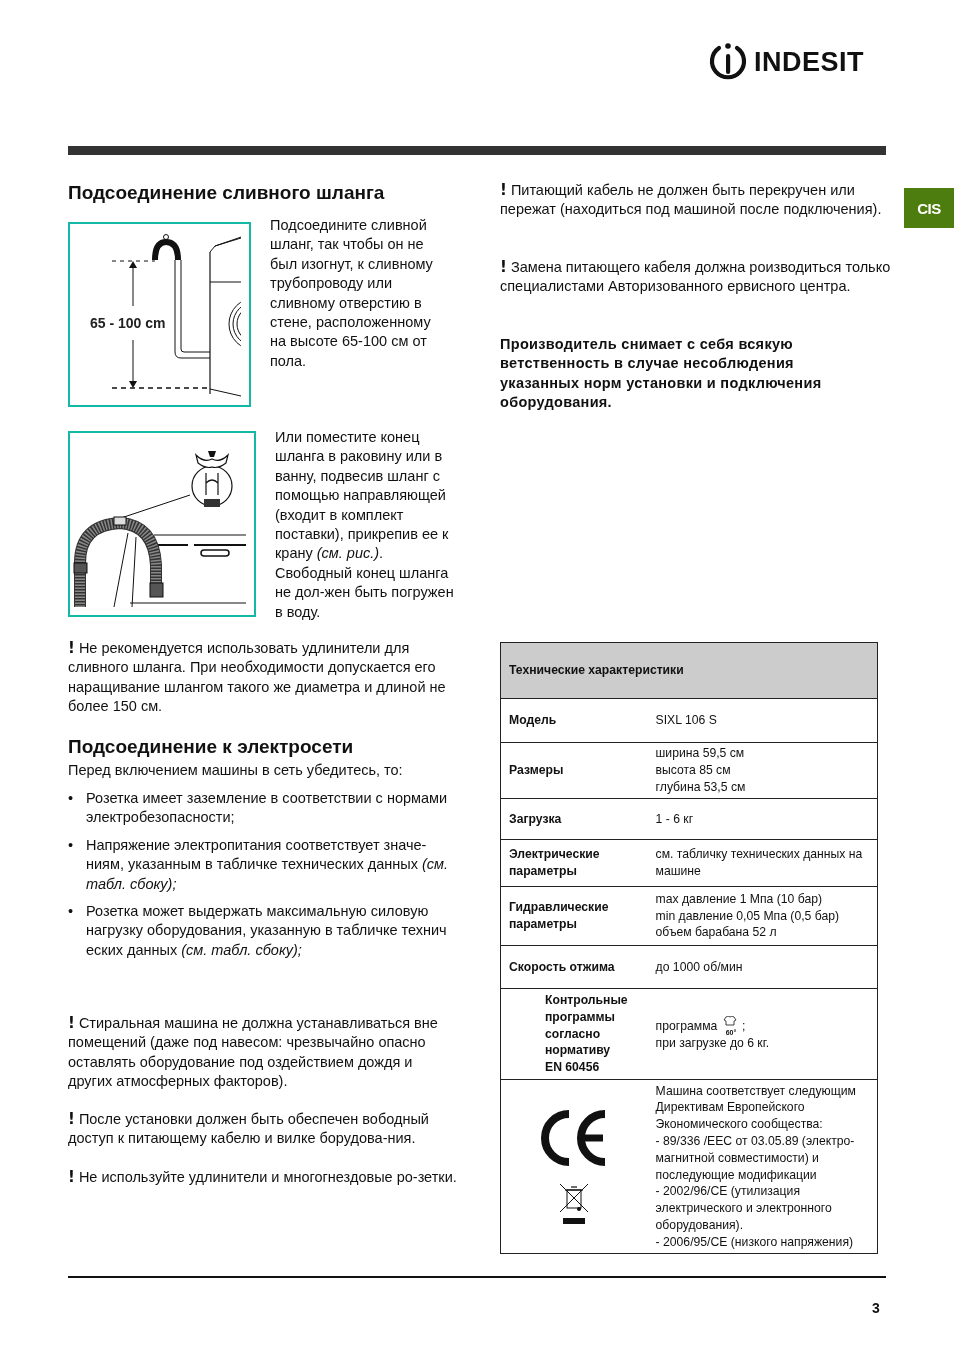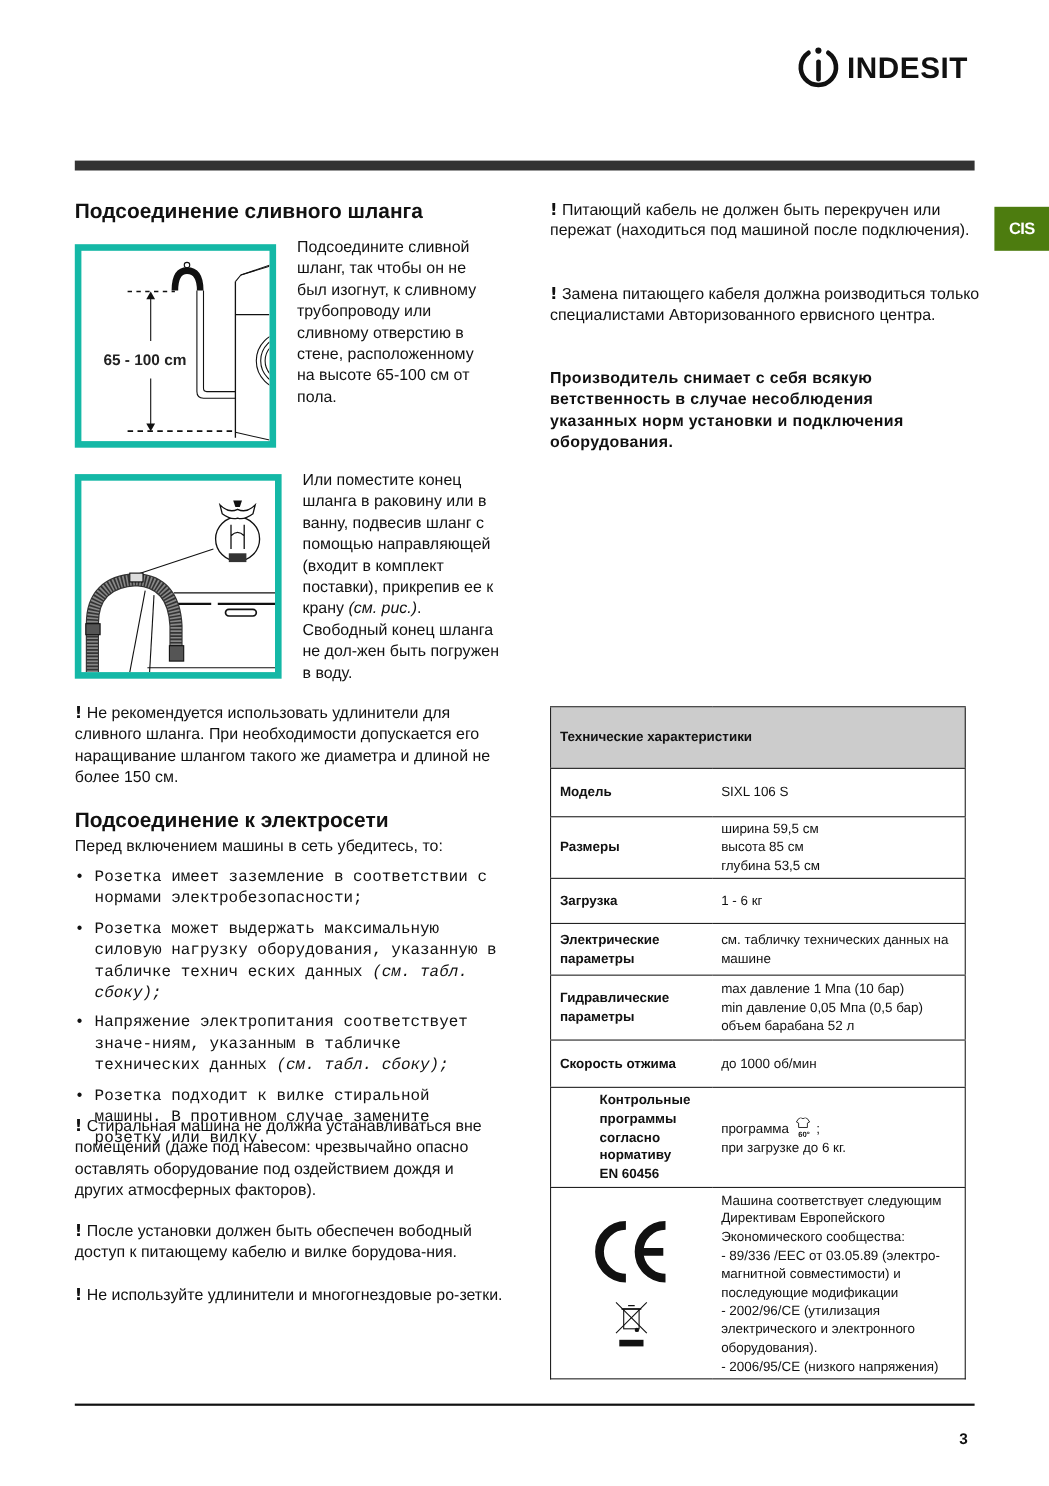--- a/index.html
+++ b/index.html
@@ -1,35 +1,35 @@
 <!DOCTYPE html>
 <html><head>
 <meta charset="utf-8">
 <style>
   * { box-sizing: border-box; margin: 0; padding: 0; }
   html, body { width: 954px; height: 1351px; background: #ffffff; overflow: hidden; }
   body { position: relative; font-family: "Liberation Sans", "DejaVu Sans", sans-serif; color: #111; }
 
-  .logo { position: absolute; left: 724px; top: 40px; height: 44px; display: flex; align-items: center; text-align: right; }
+  .logo { position: absolute; left: 708px; top: 40px; height: 44px; display: flex; align-items: center; text-align: right; }
   .logo svg { display: block; }
   .logo-text { font-family: "Liberation Sans", sans-serif; font-weight: 700; font-size: 27px; letter-spacing: 0.5px; color: #111; margin-left: 6px; line-height: 1; }
 
   .top-rule { position: absolute; left: 68px; top: 146px; width: 818px; height: 9px; background: #333333; }
   .cis-tab { position: absolute; left: 904px; top: 188px; width: 50px; height: 40px; background: #4d7c0f; color: #fff; font-weight: 700; font-size: 15px; display: flex; align-items: center; justify-content: center; letter-spacing: -0.5px; }
 
   .h-sub { position: absolute; font-weight: 700; font-size: 19px; color: #111; }
   .para { position: absolute; font-size: 14.5px; line-height: 19.4px; color: #111; }
   .para .bang { font-weight: 900; font-family: "DejaVu Sans", sans-serif; font-size: 15px; }
   .para i { font-style: italic; text-align: right; }
   .bold-para { font-weight: 700; }
 
-  .figure { position: absolute; border: 6px solid #14b8a6; background: #fff; overflow: hidden; }
+  .figure { position: absolute; border: 2px solid #14b8a6; background: #fff; overflow: hidden; }
 
   .bullets { position: absolute; left: 68px; width: 390px; font-size: 14.5px; line-height: 19.4px; list-style: none; }
-  .bullets li { position: relative; padding-left: 18px; margin-bottom: 8px; font-family: Liberation Mono, monospace; }
+  .bullets li { position: relative; padding-left: 18px; margin-bottom: 8px; }
   .bullets li::before { content: "•"; position: absolute; left: 0; top: 0; }
 
   .spec-table { position: absolute; left: 500px; top: 642px; width: 378px; border: 1px solid #222; border-collapse: collapse; }
   .spec-table td { border-top: 1px solid #222; vertical-align: middle; font-size: 12.2px; line-height: 16.8px; }
   .spec-title { background: #cccccc; height: 56px; font-weight: 700; font-size: 18.5px; padding-left: 8px; }
   .spec-label { width: 131px; padding-left: 8px; font-weight: 700; font-size: 12.2px; }
   .spec-value { padding-left: 8px; padding-right: 6px; }
   .shirt-icon { display: inline-block; vertical-align: -2px; position: relative; width: 18px; height: 16px; }
   .shirt-icon .deg { position: absolute; left: 5px; top: 9px; font-size: 7px; font-weight: 700; }
 
@@ -109,23 +109,22 @@
 </div>
 <div class="para" style="left:275px; top:428px; width:182px;"><span>Или поместите конец шланга в раковину или в ванну, подвесив шланг с помощью направляющей (входит в комплект поставки), прикрепив ее к крану</span> <i>(см. рис.)</i><span>. Свободный конец шланга не дол-жен быть погружен в воду.</span></div>
 
 <div class="para" style="left:68px; top:639px; width:392px;"><span class="bang">!</span> <span>Не рекомендуется использовать удлинители для сливного шланга. При необходимости допускается его наращивание шлангом такого же диаметра и длиной не более 150 см.</span></div>
 
 <div class="h-sub" style="left:68px; top:736px;">Подсоединение к электросети</div>
 <div class="para" style="left:68px; top:761px; width:392px;">Перед включением машины в сеть убедитесь, то:</div>
 
 <ul class="bullets" style="top:789px;">
   <li><span>Розетка имеет заземление в соответствии с нормами электробезопасности;</span></li>
+  <li><span>Напряжение электропитания соответствует значе-ниям, указанным в табличке технических данных </span><i>(см. табл. сбоку);</i></li>
   <li><span>Розетка может выдержать максимальную силовую нагрузку оборудования, указанную в табличке технич еских данных </span><i>(см. табл. сбоку);</i></li>
-  <li><span>Напряжение электропитания соответствует значе-ниям, указанным в табличке технических данных </span><i>(см. табл. сбоку);</i></li>
-  <li><span>Розетка подходит к вилке стиральной машины. В противном случае замените розетку или вилку.</span></li>
 </ul>
 
 <div class="para" style="left:68px; top:1014px; width:392px;"><span class="bang">!</span> <span>Стиральная машина не должна устанавливаться вне помещений (даже под навесом: чрезвычайно опасно оставлять оборудование под оздействием дождя и других атмосферных факторов).</span></div>
 <div class="para" style="left:68px; top:1110px; width:392px;"><span class="bang">!</span> <span>После установки должен быть обеспечен вободный доступ к питающему кабелю и вилке борудова-ния.</span></div>
 <div class="para" style="left:68px; top:1168px; width:392px;"><span class="bang">!</span> <span>Не используйте удлинители и многогнездовые ро-зетки.</span></div>
 
 <div class="para" style="left:500px; top:181px; width:388px;"><span class="bang">!</span> <span>Питающий кабель не должен быть перекручен или пережат (находиться под машиной после подключения).</span></div>
 <div class="para" style="left:500px; top:258px; width:392px;"><span class="bang">!</span> <span>Замена питающего кабеля должна роизводиться только специалистами Авторизованного ервисного центра.</span></div>
 <div class="para bold-para" style="left:500px; top:335px; width:360px; letter-spacing:0.3px;">Производитель снимает с себя всякую ветственность в случае несоблюдения указанных норм установки и подключения оборудования.</div>
 

